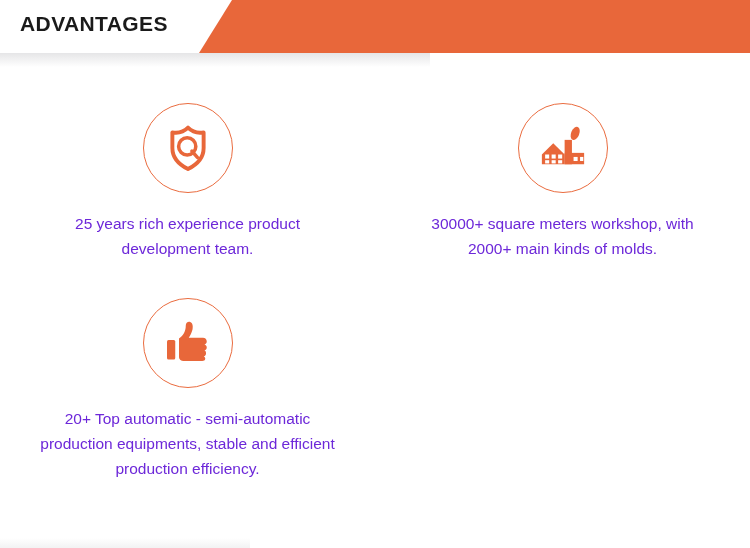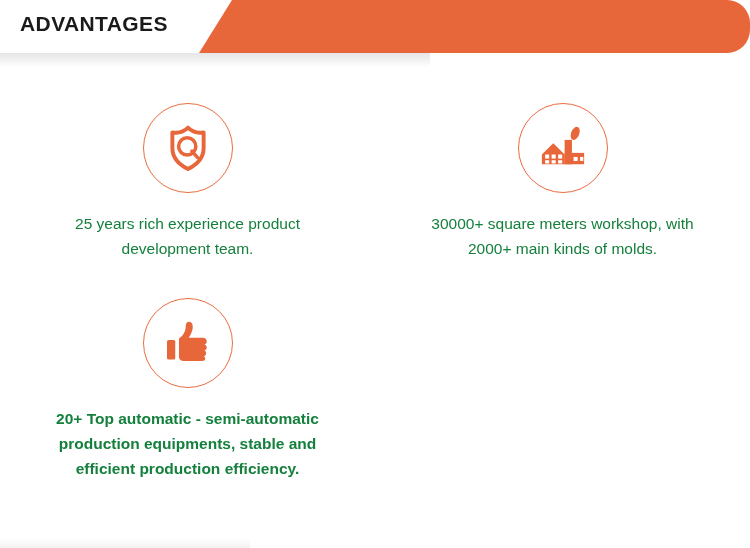--- a/index.html
+++ b/index.html
@@ -15,21 +15,20 @@
     position: relative;
   }
 
   
   .header {
     position: relative;
     width: 750px;
     height: 53px;
     background: #ffffff;
     overflow: hidden;
-    border-radius: 23px;
   }
   .header-orange {
     position: absolute;
     top: 0;
     left: 0;
     width: 750px;
     height: 53px;
     background: #e8673a;
     clip-path: polygon(232px 0, 750px 0, 750px 53px, 199px 53px);
   }
@@ -64,21 +63,21 @@
     height: 495px;
   }
   .cell {
     position: absolute;
     width: 375px;
     box-sizing: border-box;
     text-align: center;
   }
   .cell-0 { left: 0px;   top: 50px; }
   .cell-1 { left: 375px; top: 50px; }
-  .cell-2 { left: 0px;   top: 245px; font-weight: bold; }
+  .cell-2 { left: 0px;   top: 245px; }
   .cell-3 { left: 375px; top: 245px; }
 
   .icon-circle {
     width: 90px;
     height: 90px;
     border-radius: 50%;
     border: 1px solid #ea6c3f;
     margin: 0 auto;
     display: flex;
     align-items: center;
@@ -86,21 +85,21 @@
     box-sizing: border-box;
     background: #ffffff;
   }
   .icon-circle svg { display: block; }
 
   .cell-text {
     margin: 18px auto 0 auto;
     width: 300px;
     font-size: 15.5px;
     line-height: 25px;
-    color: #15803d;
+    color: #6d28d9;
     font-family: "Liberation Sans", sans-serif;
   }
   .cell-1 .cell-text { width: 310px; }
   .cell-2 .cell-text { width: 300px; }
   .cell-3 .cell-text { width: 300px; }
 
   .bottom-shadow {
     position: absolute;
     left: 0;
     bottom: 0;

